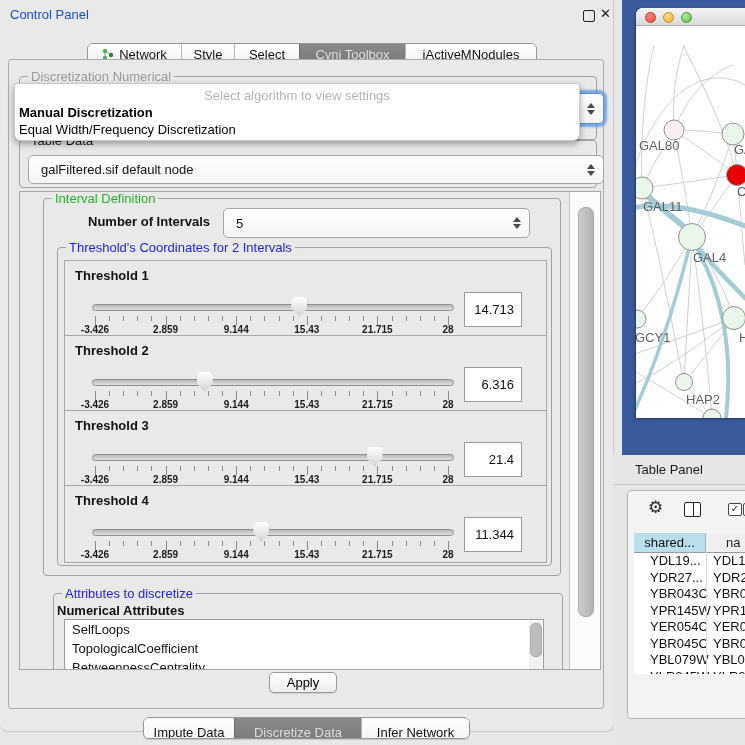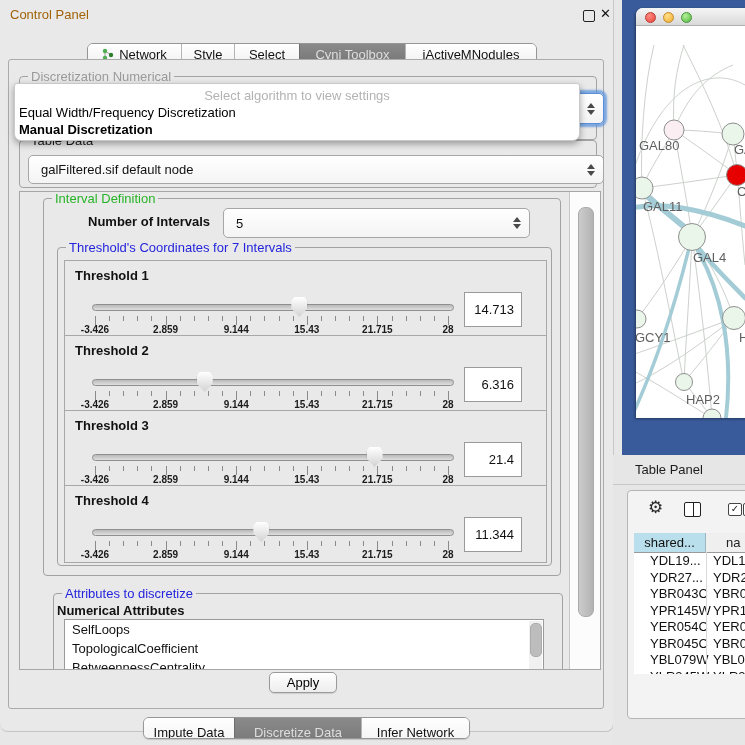--- a/index.html
+++ b/index.html
@@ -6,21 +6,21 @@
   body{width:745px;height:745px;overflow:hidden;background:#e7e7e7;
        font-family:"Liberation Sans","DejaVu Sans",sans-serif;color:#111;}
   .stage{position:relative;width:745px;height:745px;}
   .abs{position:absolute;}
 
   
   .cp-window{left:0;top:0;width:613px;height:731px;background:#e9e9e9;
     border-right:1px solid #c9c9c9;border-bottom:1px solid #c4c4c4;
     border-radius:0 0 8px 8px;}
   .cp-titlebar{left:0;top:0;width:613px;height:28px;}
-  .cp-title{left:10px;top:7px;font-size:13px;color:#a16207;}
+  .cp-title{left:10px;top:7px;font-size:13px;color:#1d4ed8;}
   .float-ic{left:583px;top:10px;width:10px;height:10px;border:1.6px solid #222;border-radius:2px;}
   .close-ic{left:600px;top:6px;font-size:13px;font-weight:bold;color:#111;}
 
   
   .seg{display:flex;border:1px solid #969696;border-radius:6px;overflow:hidden;
        background:#fff;box-shadow:0 1px 1px rgba(0,0,0,.15);margin-top:12px;}
   .seg .tab{display:flex;align-items:center;justify-content:center;gap:5px;
        font-size:13px;color:#111;background:linear-gradient(#ffffff,#f1f1f1);
        border-left:1px solid #b5b5b5;white-space:nowrap;}
   .seg .tab:first-child{border-left:none;}
@@ -212,41 +212,41 @@
           <span>galFiltered.sif default node</span>
           <span class="spin">
               <i class="up"></i>
               <i class="dn"></i>
             </span>
         </div>
       </div>
 
       <div class="abs popup" style="left:5px;top:23px;">
         <div class="row ph">Select algorithm to view settings</div>
+        <div class="row opt0">Manual Discretization</div>
         <div class="row opt1">Equal Width/Frequency Discretization</div>
-        <div class="row opt0">Manual Discretization</div>
       </div>
 
       <div class="abs scrollpane" style="left:10px;top:131px;">
         <div class="viewport">
 
           <div class="group ivgroup">
             <span class="group-title t-green">Interval Definition</span>
           </div>
           <span class="abs noi-label">Number of Intervals</span>
           <div class="combo noi-combo">
             <span>5</span>
             <span class="spin">
                 <i class="up"></i>
                 <i class="dn"></i>
               </span>
           </div>
 
           <div class="group thgroup">
-            <span class="group-title t-blue">Threshold's Coordinates for 7 Intervals</span>
+            <span class="group-title t-blue">Threshold's Coordinates for 2 Intervals</span>
 
             <div class="thblock" style="top:12px">
               <span class="th-label">Threshold 1</span>
               <div class="slider">
                 <div class="track"></div>
                 <div class="thumb" style="left: 199.328px;"></div>
                 <div class="ticks">
                     <div class="tick major" style="left: 0px;"></div>
                     <div class="tick" style="left: 14.12px;"></div>
                     <div class="tick" style="left: 28.24px;"></div>

